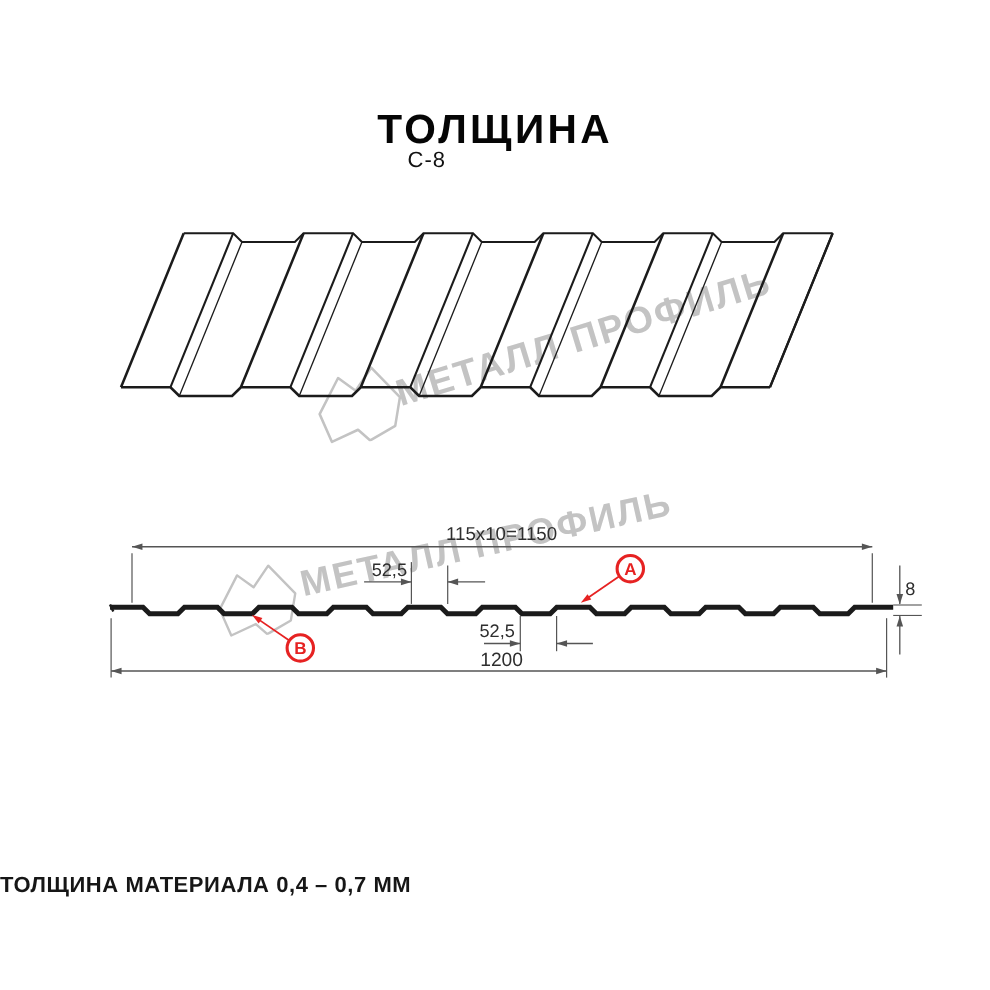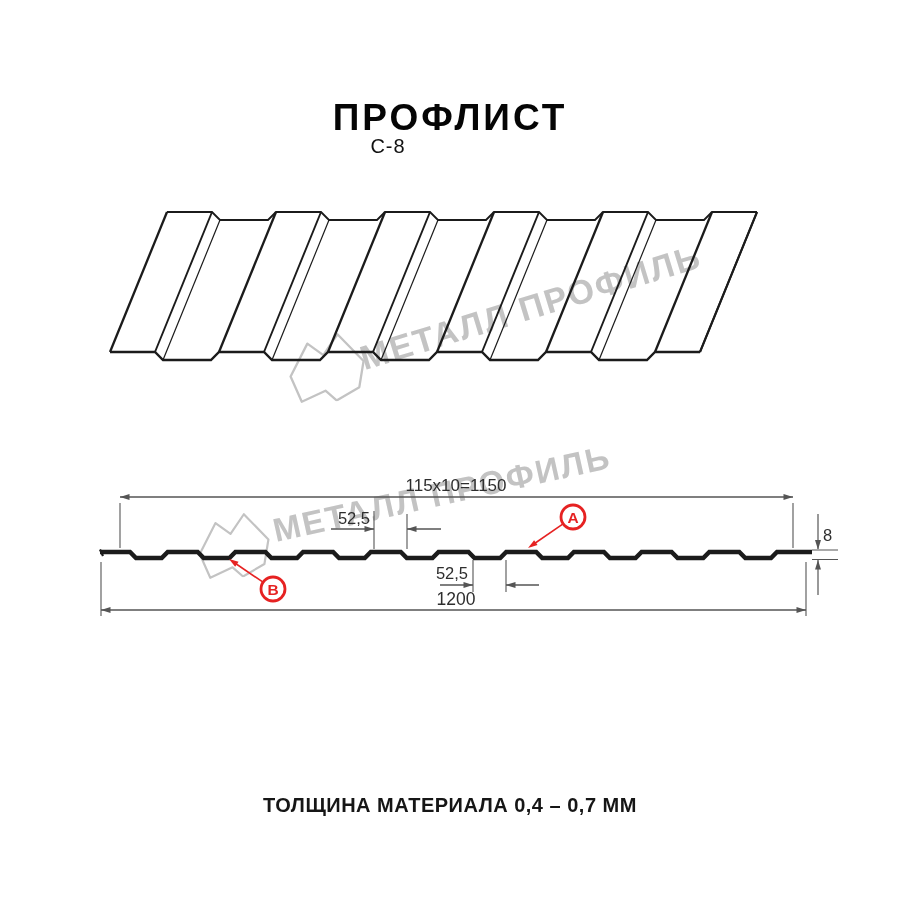--- a/index.html
+++ b/index.html
@@ -2,37 +2,37 @@
 <html><head>
 <meta charset="utf-8">
 <style>
   html,body{margin:0;padding:0;background:#fff;}
   .page{position:relative;width:900px;height:900px;background:#fff;overflow:hidden;
         font-family:"Liberation Sans",sans-serif;}
   .title{position:absolute;left:0;top:74px;width:900px;text-align:center;
          font-size:37px;font-weight:800;letter-spacing:3px;color:#050505;line-height:1;}
   .subtitle{position:absolute;left:0;top:136px;width:776px;text-align:center;
          font-size:20px;font-weight:500;letter-spacing:1px;color:#111;line-height:1;}
-  .footer{position:absolute;left:0;top:795px;width:900px;text-align:center;
+  .footer{position:absolute;left:0;top:795px;width:900px;text-align:left;
          font-size:20px;font-weight:600;letter-spacing:.5px;color:#161616;line-height:1;}
   svg.drawing{position:absolute;left:0;top:0;z-index:2;}
   .wm-logo{position:absolute;z-index:1;}
   .wm-logo.one{left:287px;top:334px;width:80px;height:68px;transform:rotate(-6deg);}
   .wm-logo.two{left:197px;top:514px;width:74px;height:64px;transform:rotate(-6deg);}
   .wm-text{position:absolute;z-index:1;white-space:nowrap;font-weight:bold;
          color:#c3c3c3;line-height:1;transform-origin:0 100%;}
   .wm-text.one{left:366px;top:341px;font-size:34px;letter-spacing:2px;transform:rotate(-17deg);}
   .wm-text.two{left:277px;top:514px;font-size:33px;letter-spacing:2px;transform:rotate(-12.5deg);}
 </style>
 </head>
 <body>
 
 <div class="page">
 
-  <h1 class="title">ПРОФЛИСТ</h1>
+  <h1 class="title">ТОЛЩИНА</h1>
   <div class="subtitle">С-8</div>
 
   <svg class="wm-logo one" viewBox="0 0 100 88">
     <polygon points="2,50 28,10 47,27 68,2 98,40 89,73 58,87 45,73 13,84" fill="none" stroke="#c3c3c3" stroke-width="3" stroke-linejoin="round"></polygon>
   </svg>
   <span class="wm-text one">МЕТАЛЛ ПРОФИЛЬ</span>
 
   <svg class="wm-logo two" viewBox="0 0 100 88">
     <polygon points="2,50 28,10 47,27 68,2 98,40 89,73 58,87 45,73 13,84" fill="none" stroke="#c3c3c3" stroke-width="3" stroke-linejoin="round"></polygon>
   </svg>

